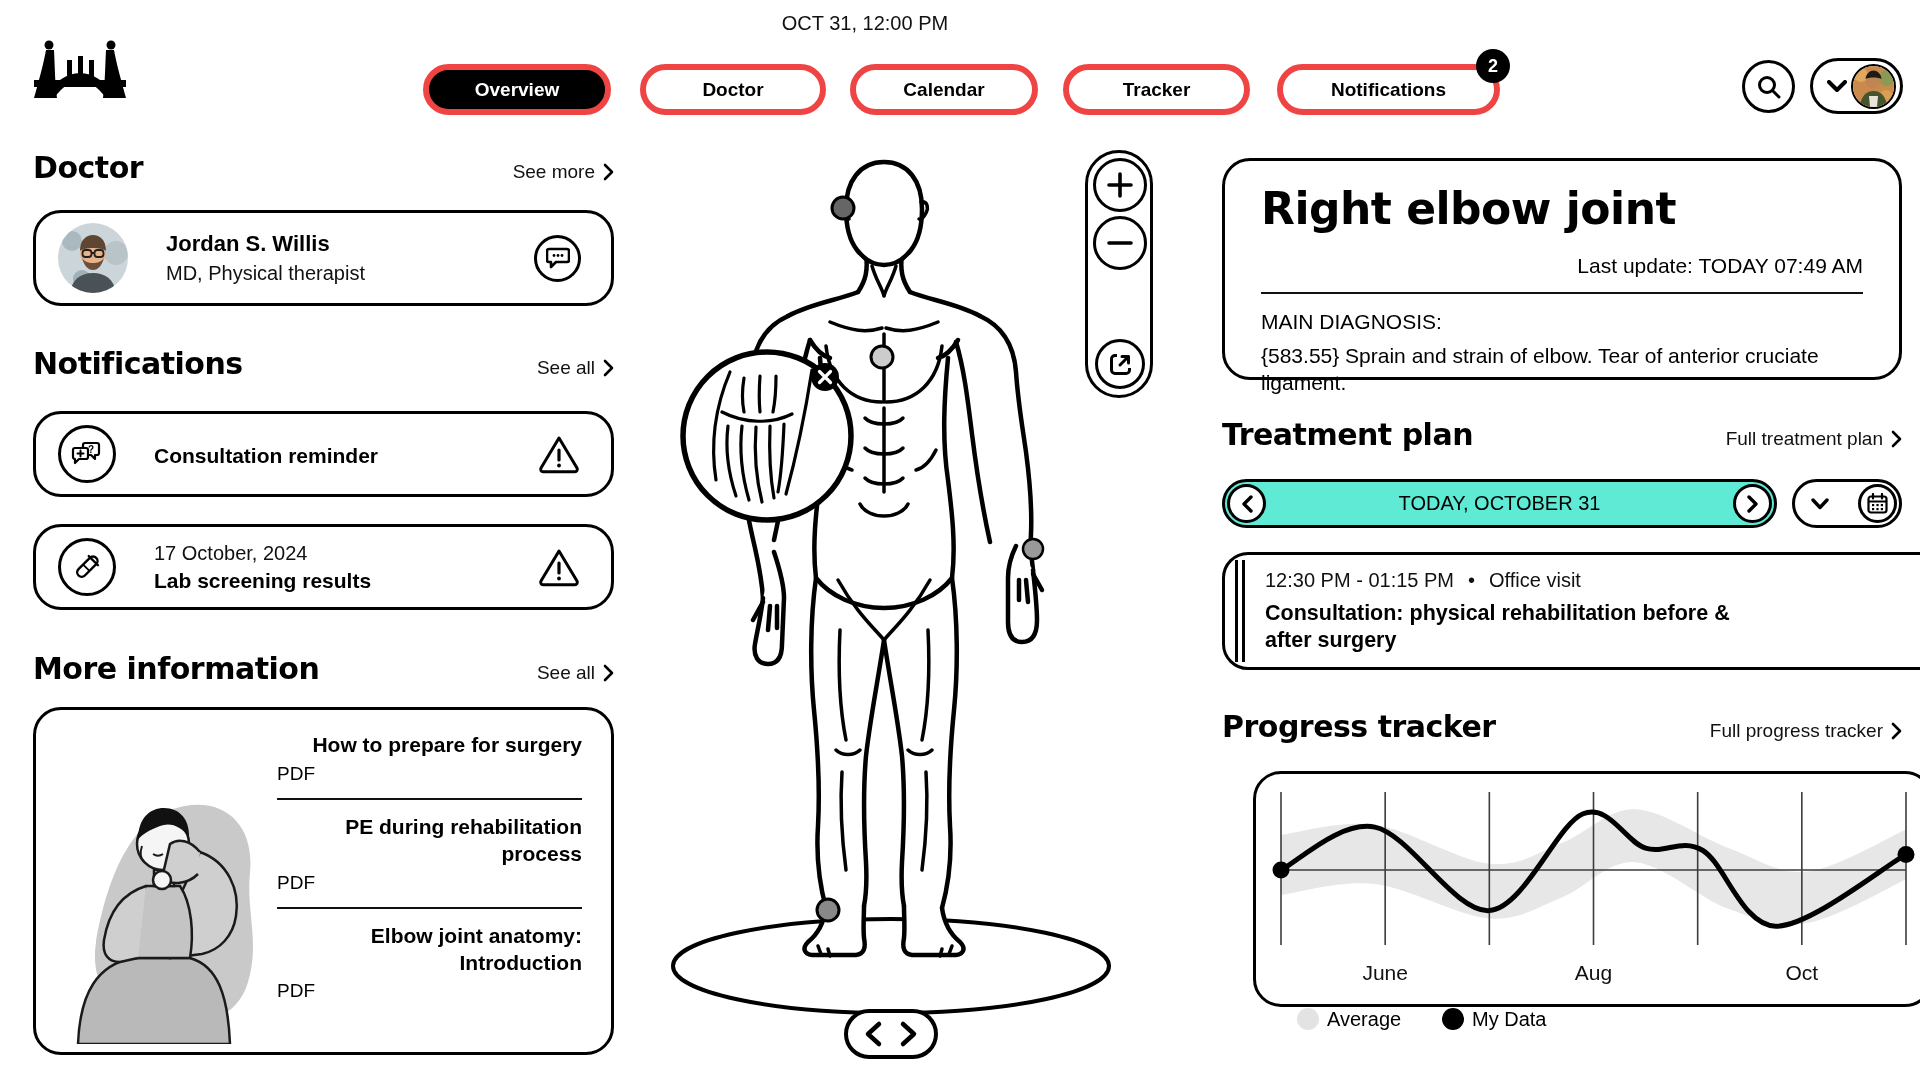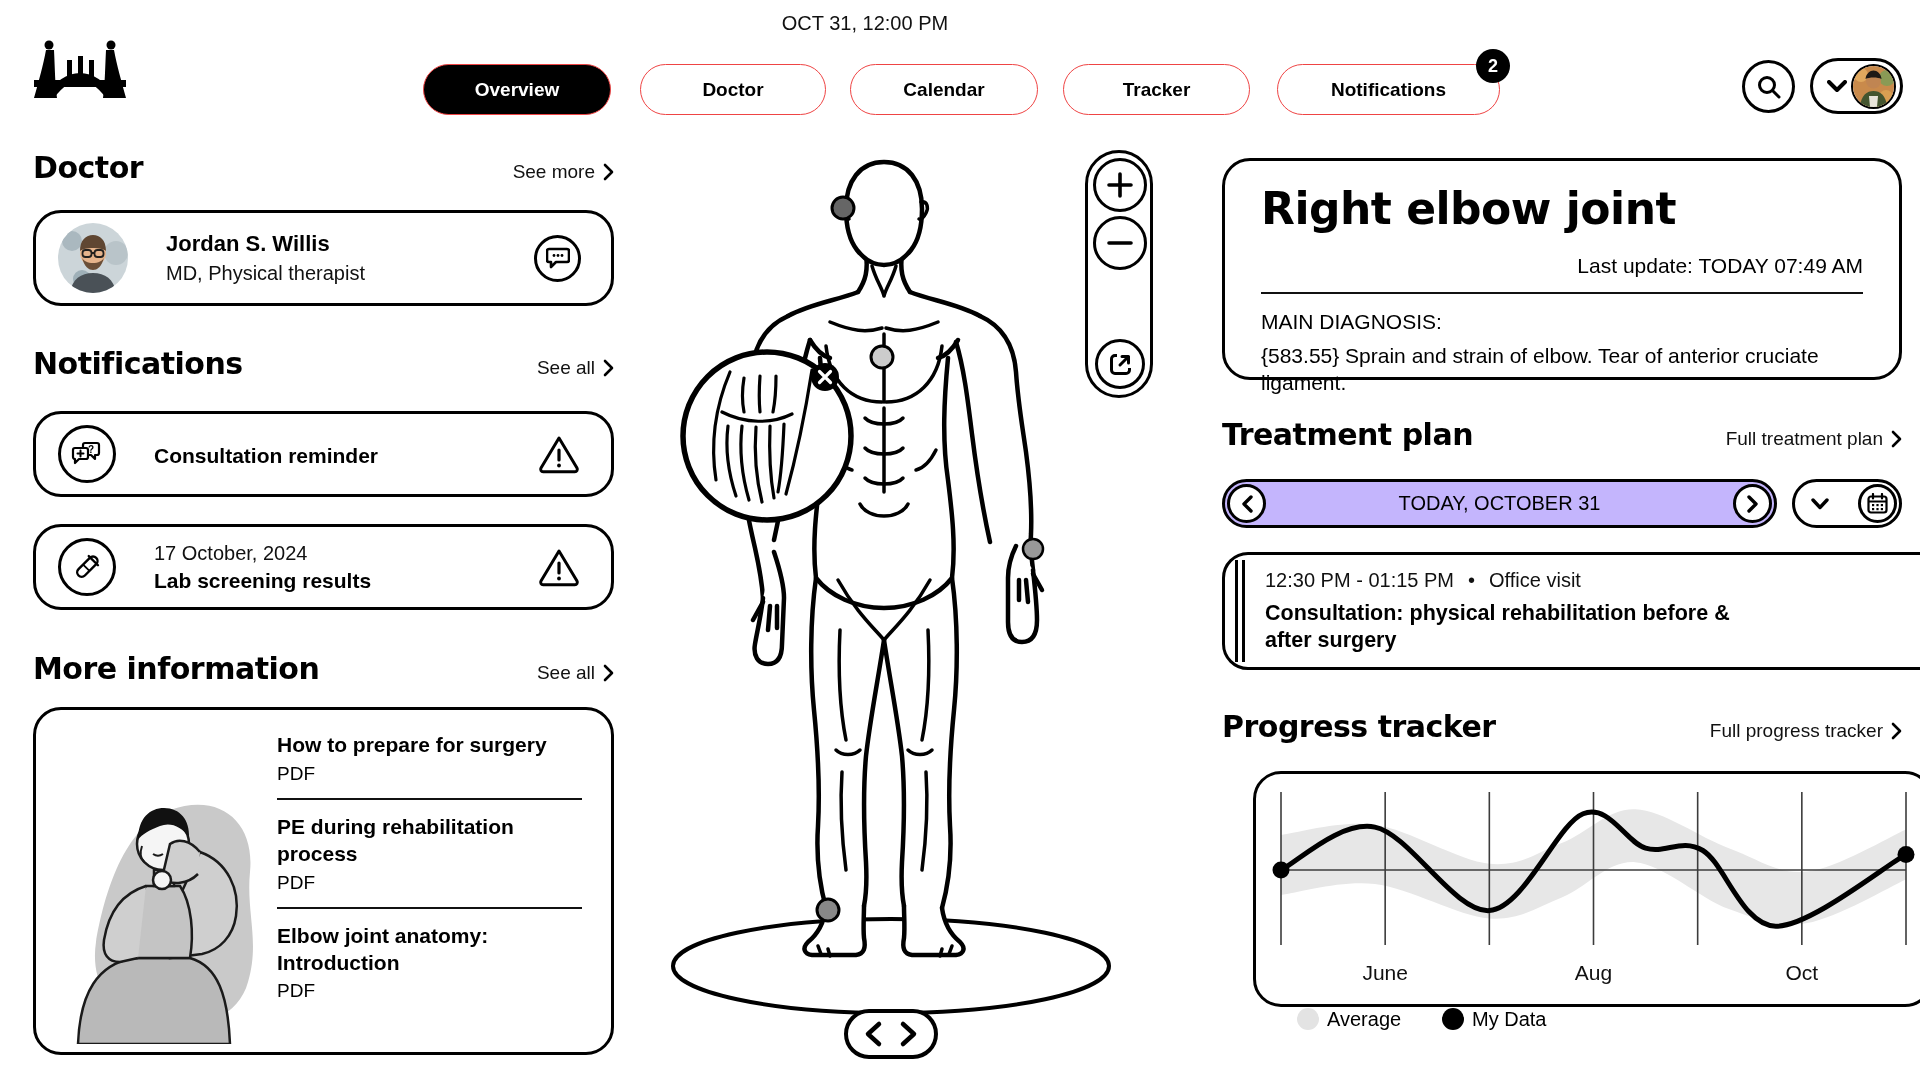--- a/index.html
+++ b/index.html
@@ -3,21 +3,21 @@
 <meta charset="utf-8">
 <style>
   * { margin:0; padding:0; box-sizing:border-box; }
   html,body { width:1920px; height:1080px; background:#fff; overflow:hidden; }
   body { font-family:"Liberation Sans", sans-serif; color:#000; }
   .abs { position:absolute; }
   #app { position:relative; width:1920px; height:1080px; background:#fff; }
 
   
   .datetime { top:12px; left:0; width:1730px; text-align:center; font-size:20px; color:#111; }
-  .nav-pill { top:64px; height:51px; border:1px solid #ef4444; border-radius:27px;
+  .nav-pill { top:64px; height:51px; border:6px solid #ef4444; border-radius:27px;
               display:flex; align-items:center; justify-content:center;
               font-size:19px; font-weight:bold; background:#fff; cursor:pointer; }
   .nav-pill.active { background:#000; color:#fff; }
   .badge { top:49px; left:1476px; width:34px; height:34px; background:#000; color:#fff;
            border-radius:50%; display:flex; align-items:center; justify-content:center;
            font-size:18px; font-weight:bold; }
   .icon-circle-btn { border:3px solid #000; border-radius:50%; background:#fff;
            display:flex; align-items:center; justify-content:center; cursor:pointer; }
   .avatar-pill { top:58px; left:1810px; width:93px; height:56px; border:3px solid #000;
            border-radius:30px; background:#fff; display:flex; align-items:center;
@@ -40,34 +40,34 @@
 
   .notif-card { left:33px; width:581px; height:86px; display:flex; align-items:center; padding:0 30px 0 22px; cursor:pointer; }
   .notif-icon { width:58px; height:58px; border:3px solid #000; border-radius:50%; display:flex; align-items:center; justify-content:center; flex:0 0 auto; }
   .notif-texts { margin-left:38px; flex:1; }
   .notif-date { font-size:20px; color:#111; }
   .notif-title { font-size:21px; font-weight:bold; margin-top:4px; }
 
   .info-card { top:707px; left:33px; width:581px; height:348px; }
   .info-list { position:absolute; left:241px; top:22px; width:305px; }
   .info-item { cursor:pointer; }
-  .info-item-title { font-size:21px; font-weight:bold; line-height:1.28; }
+  .info-item-title { font-size:21px; font-weight:bold; line-height:1.28;text-align:right; }
   .info-item-format { font-size:19px; margin-top:4px; }
   .info-divider { border-top:2px solid #111; margin:13px 0 14px 0; }
 
   
   .diag-card { top:158px; left:1222px; width:680px; height:222px; padding:22px 36px; }
   .diag-title { font-family:"DejaVu Sans", sans-serif; font-weight:800; font-size:44px; letter-spacing:-0.5px; }
   .diag-update { font-size:21px; margin-top:20px;text-align:right; }
   .diag-hr { border-top:2px solid #111; margin:14px 0 16px 0; }
   .diag-label { font-size:21px; }
   .diag-text { font-size:21px; margin-top:8px; line-height:1.3; }
 
   .datebar { top:479px; left:1222px; width:555px; height:49px; border:3px solid #000; border-radius:25px;
-             display:flex; align-items:center; justify-content:space-between; padding:2px; background:#c4b5fd; }
+             display:flex; align-items:center; justify-content:space-between; padding:2px; background:#5eead4; }
   .datebar-label { font-size:20px; font-weight:500; flex:1; text-align:center; }
   .circ-nav { width:39px; height:39px; border:3px solid #000; border-radius:50%;
               display:flex; align-items:center; justify-content:center; cursor:pointer; background:#fff; }
   .calbar { top:479px; left:1792px; width:110px; height:49px; border:3px solid #000; border-radius:25px;
             display:flex; align-items:center; justify-content:space-between; padding:2px 2px 2px 16px; cursor:pointer; background:#fff; }
   .cal-circ { width:39px; height:39px; border:3px solid #000; border-radius:50%;
               display:flex; align-items:center; justify-content:center; }
 
   .appt-card { top:552px; left:1222px; width:820px; height:118px; border-radius:26px; display:flex; align-items:center; padding:0 28px 0 40px; cursor:pointer; }
   .appt-spine { position:absolute; left:10px; top:5px; bottom:5px; width:10px;

